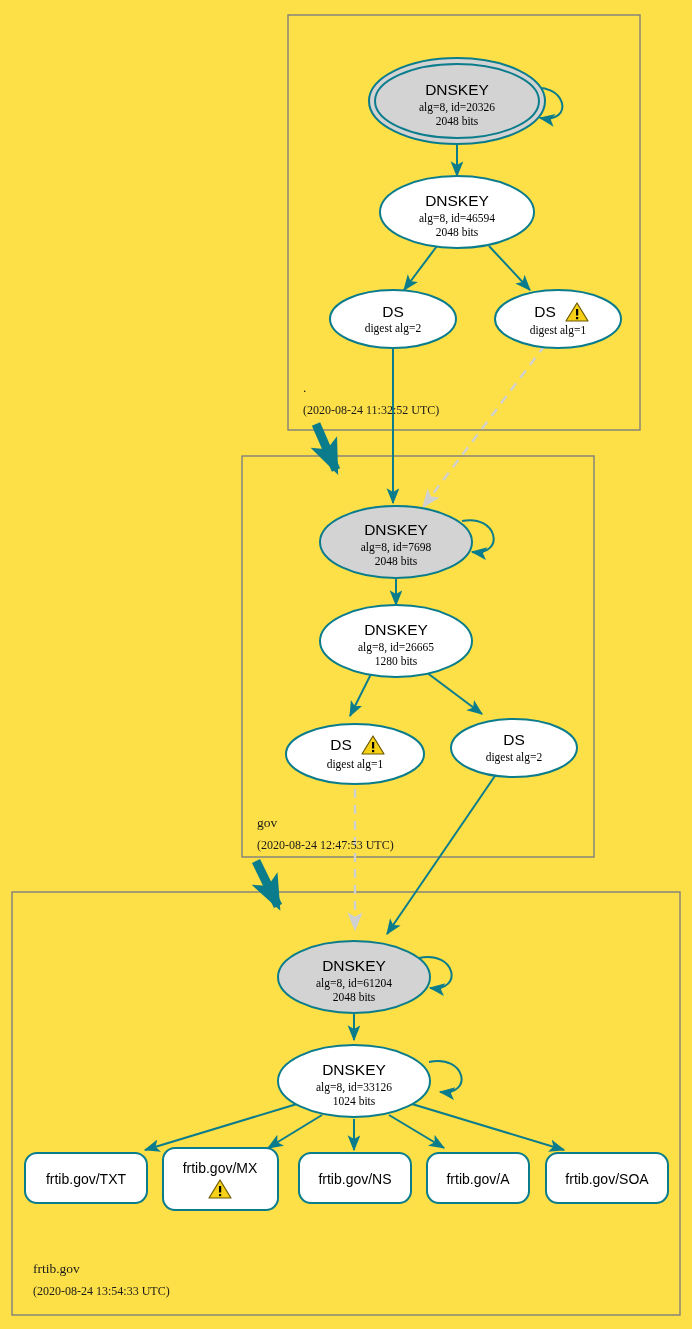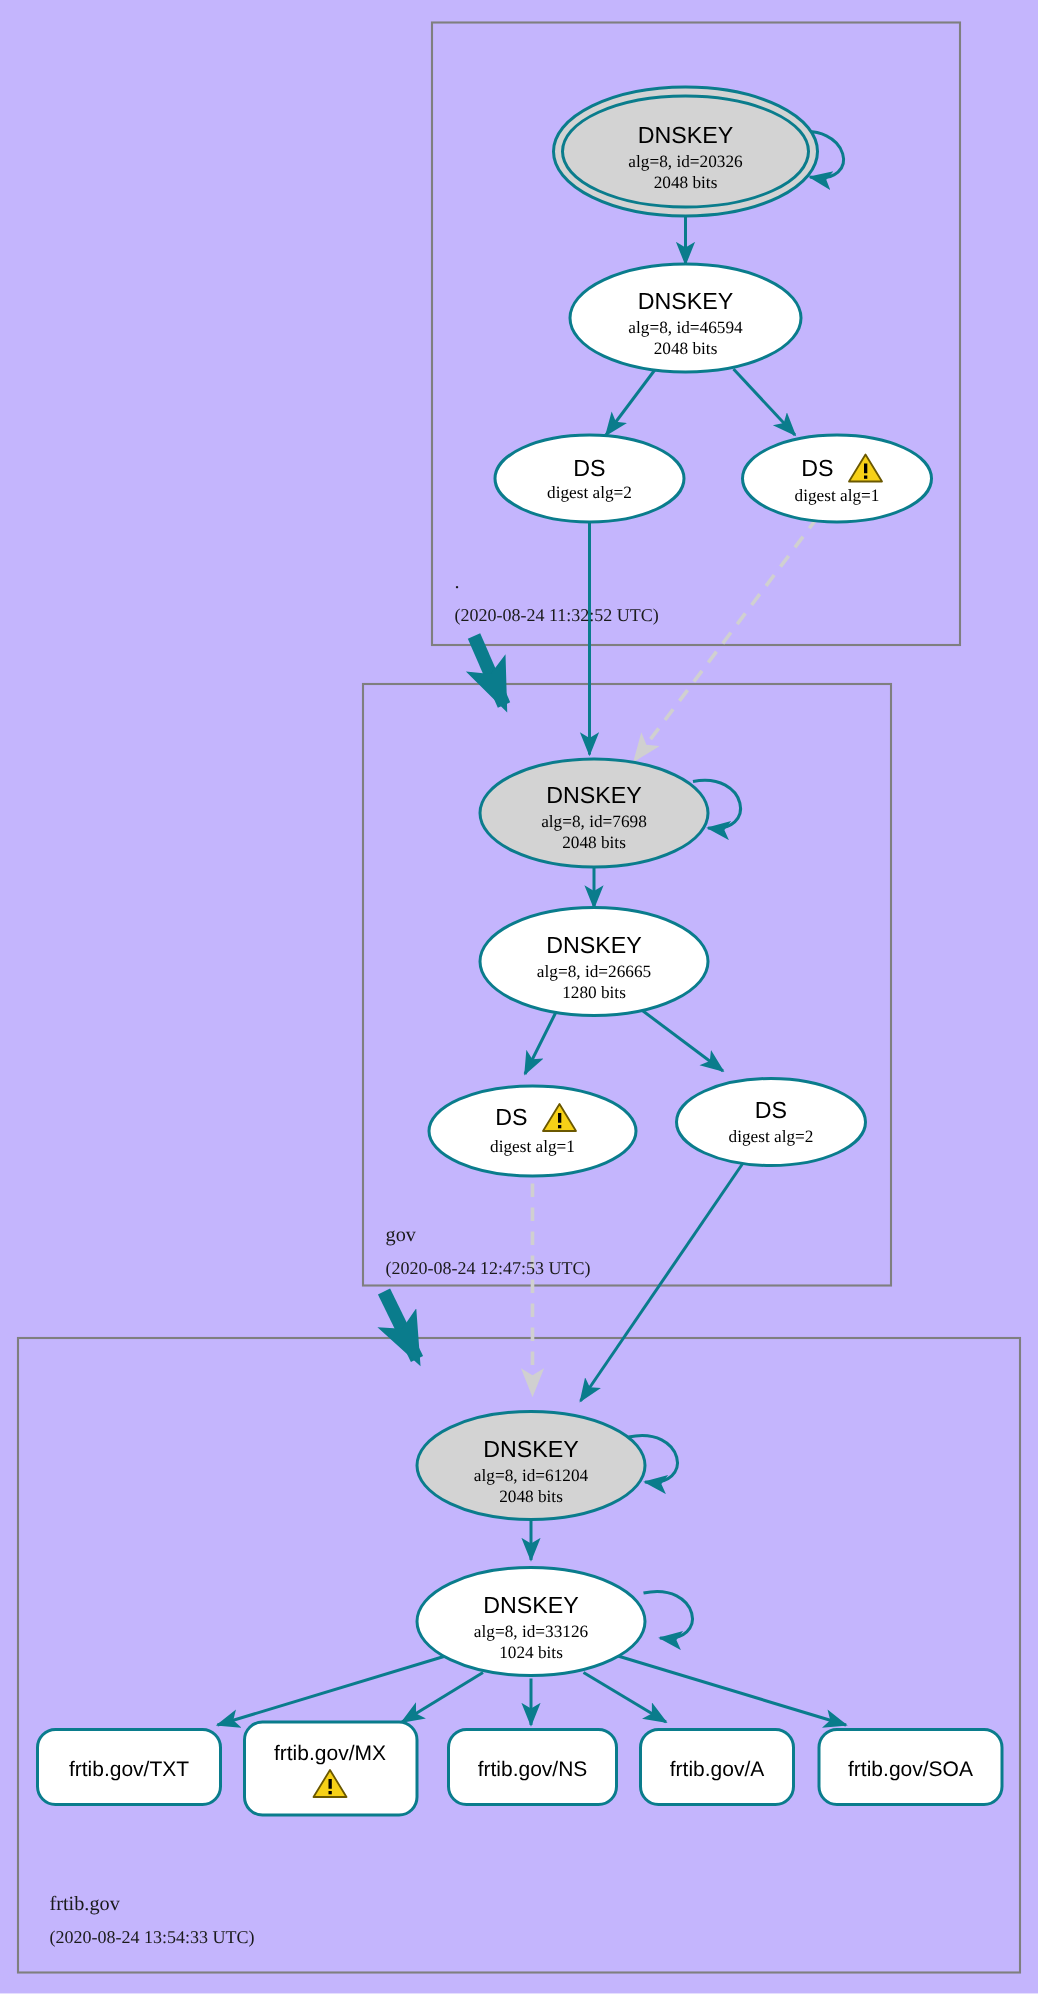--- a/index.html
+++ b/index.html
@@ -1,17 +1,17 @@
 <!DOCTYPE html>
 <html><head>
 <meta charset="utf-8">
 <style>
   html,body{margin:0;padding:0;background:#ffffff;}
   body{width:692px;height:1329px;font-family:"Liberation Serif",serif;}
-  #stage{position:relative;width:692px;height:1329px;overflow:hidden;background:#c4b5fd;}
+  #stage{position:relative;width:692px;height:1329px;overflow:hidden;background:#fde047;}
   svg#graph{position:absolute;left:0;top:0;width:692px;height:1329px;}
   .zone-box{fill:none;stroke:#7f7f7f;stroke-width:1.4;}
   .node-ell{fill:#ffffff;stroke:#0a7c8c;stroke-width:2;}
   .node-ell.secure{fill:#d3d3d3;}
   .node-rect{fill:#ffffff;stroke:#0a7c8c;stroke-width:2;}
   .edge{stroke:#0a7c8c;stroke-width:2;fill:none;}
   .edge-thick{stroke:#0a7c8c;stroke-width:9;fill:none;}
   .edge-dash{stroke:#d0d0d0;stroke-width:2.4;fill:none;stroke-dasharray:9 7;}
   .loop{stroke:#0a7c8c;stroke-width:2;fill:none;}
   text{font-family:"Liberation Sans",sans-serif;fill:#000;}

